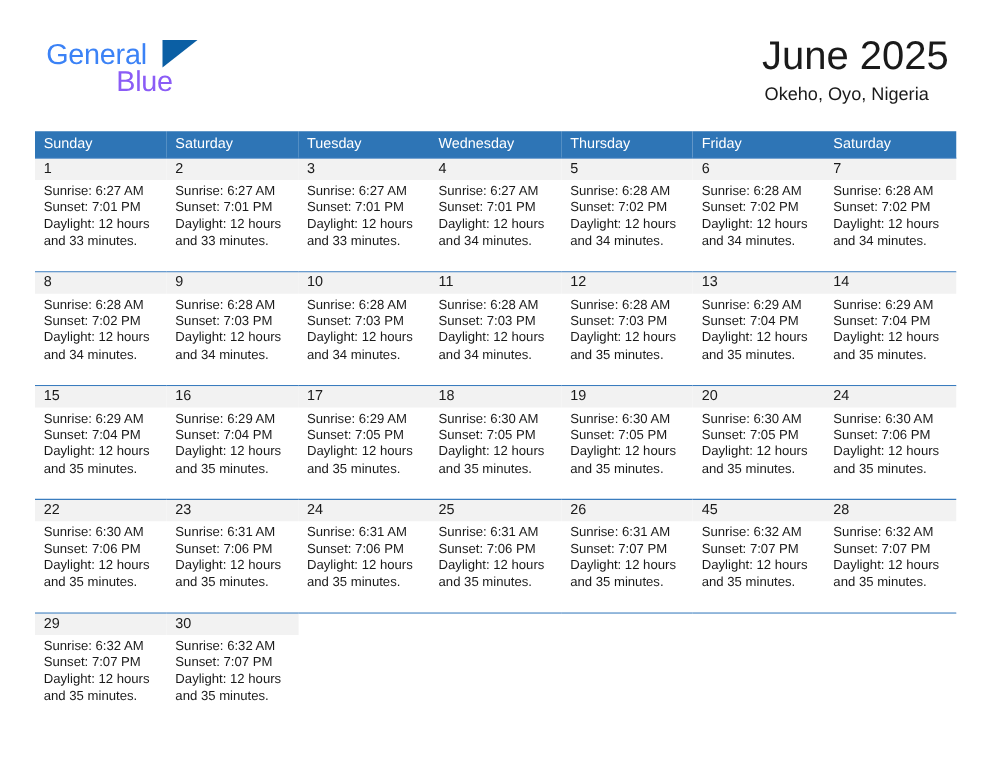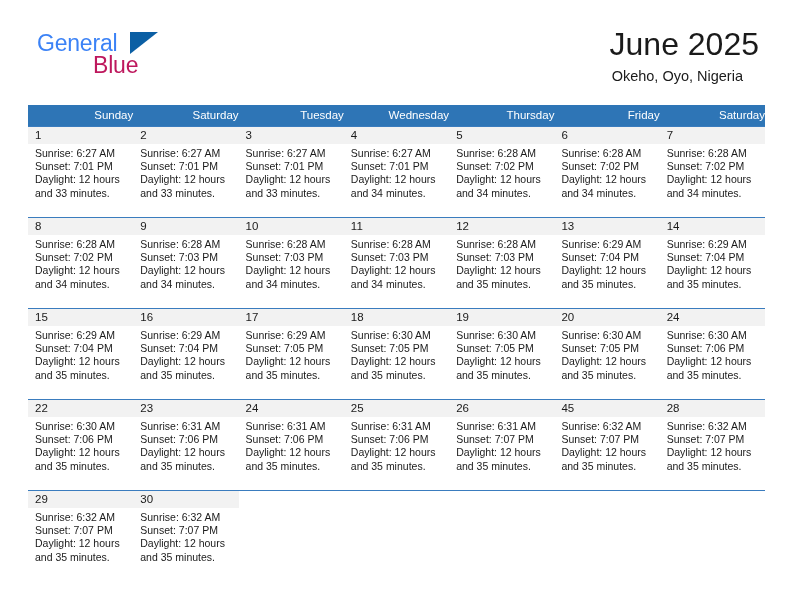--- a/index.html
+++ b/index.html
@@ -44,21 +44,21 @@
     letter-spacing: -0.2px;
     color: #3b82f6;
     font-family: "Liberation Sans", sans-serif;
   }
   .brand-blue {
     position: absolute;
     left: 60px;
     top: 24px;
     font-size: 23px;
     letter-spacing: -0.2px;
-    color: #be185d;
+    color: #8b5cf6;
     font-family: "Liberation Sans", sans-serif;
   }
   .brand-triangle {
     position: absolute;
     left: 97px;
     top: 4px;
     width: 0;
     height: 0;
     border-left: 28px solid #0b5fa4;
     border-bottom: 22px solid transparent;
@@ -93,21 +93,21 @@
     top: 105px;
     width: 737px;
     border-collapse: collapse;
     table-layout: fixed;
   }
   .calendar th {
     background: #2e75b6;
     color: #ffffff;
     font-size: 11.5px;
     font-weight: normal;
-    text-align: right;
+    text-align: left;
     padding: 4px 0 5px 7px;
     height: 12px;
     border: none;
   }
   .calendar td {
     vertical-align: top;
     padding: 0;
     border: none;
     width: 105.28px;
     height: 90px;

